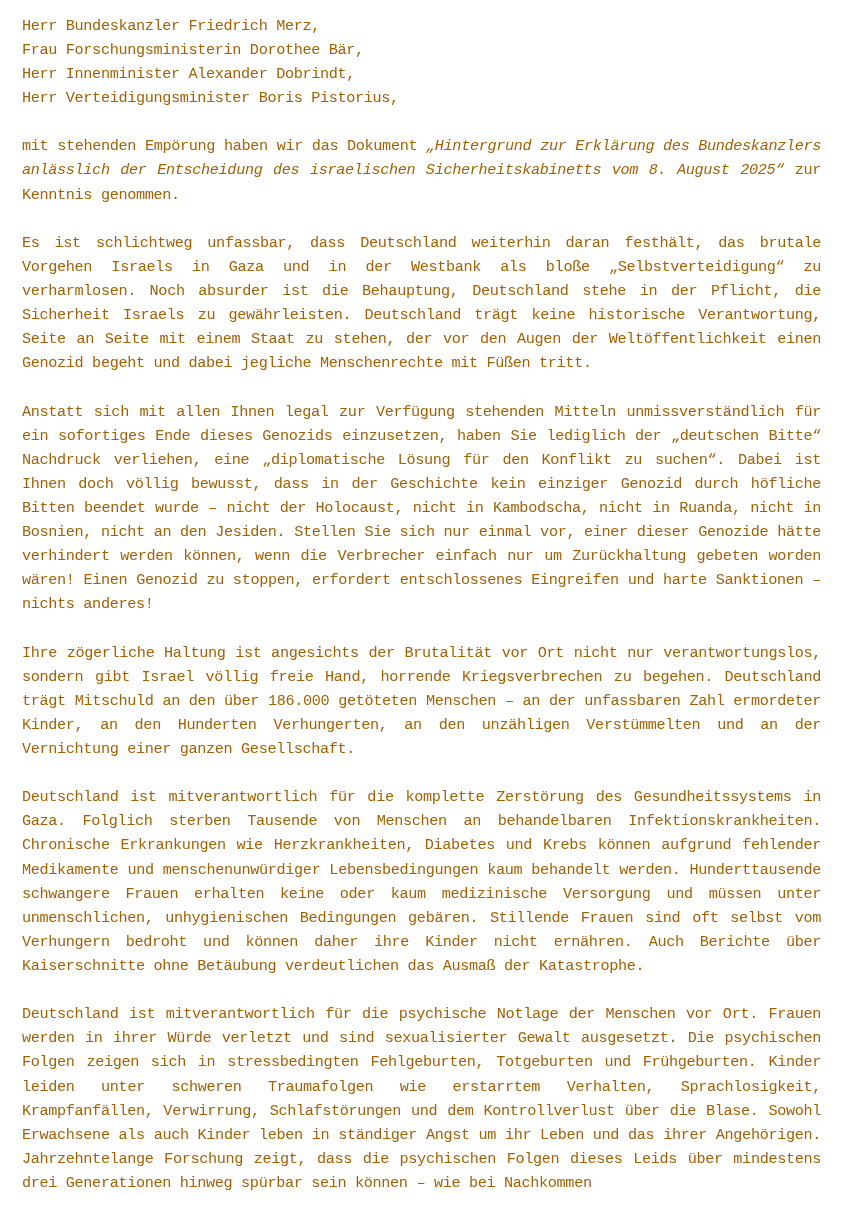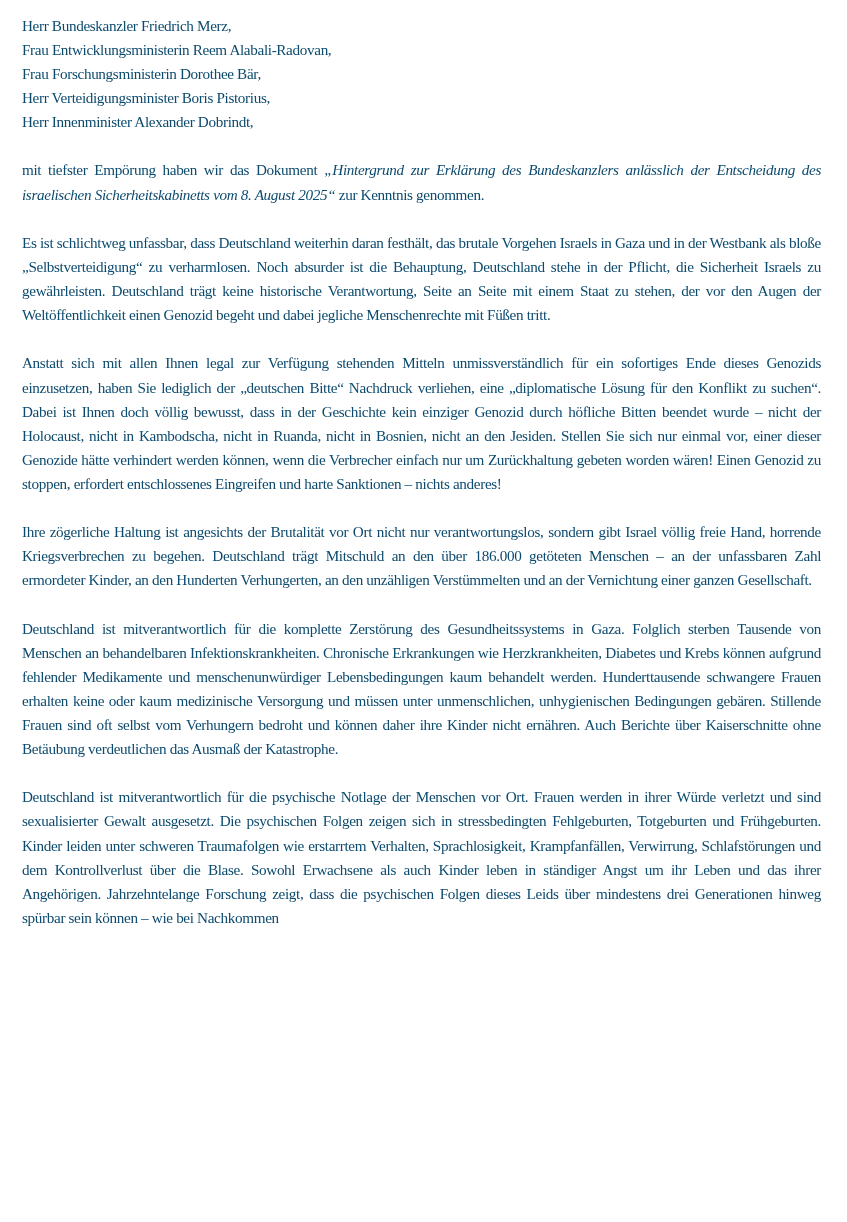--- a/index.html
+++ b/index.html
@@ -11,24 +11,24 @@
       width: 847px;
       height: 1222px;
       overflow: hidden;
       position: relative;
     }
     .page {
       position: absolute;
       left: 22px;
       top: 14px;
       width: 799px;
-      font-family: Liberation Serif, serif;
+      font-family: Liberation Mono, monospace;
       font-size: 15.2px;
       line-height: 24.1px;
-      color: #0c4a6e;
+      color: #a16207;
       letter-spacing: -0.35px;
     }
     .salutation-list {
       margin: 0 0 24px 0;
       padding: 0;
       list-style: none;
     }
     .salutation-list li {
       margin: 0;
       padding: 0;
@@ -42,26 +42,25 @@
     .para em {
       font-style: italic;
     }
   </style>
 </head>
 <body>
 
 <div class="page">
   <ul class="salutation-list">
     <li>Herr Bundeskanzler Friedrich Merz,</li>
-    <li>Frau Entwicklungsministerin Reem Alabali-Radovan,</li>
     <li>Frau Forschungsministerin Dorothee Bär,</li>
+    <li>Herr Innenminister Alexander Dobrindt,</li>
     <li>Herr Verteidigungsminister Boris Pistorius,</li>
-    <li>Herr Innenminister Alexander Dobrindt,</li>
   </ul>
 
-  <p class="para"><span>mit tiefster Empörung haben wir das Dokument </span><em>„Hintergrund zur Erklärung des Bundeskanzlers anlässlich der Entscheidung des israelischen Sicherheitskabinetts vom 8. August 2025“</em><span> zur Kenntnis genommen.</span></p>
+  <p class="para"><span>mit stehenden Empörung haben wir das Dokument </span><em>„Hintergrund zur Erklärung des Bundeskanzlers anlässlich der Entscheidung des israelischen Sicherheitskabinetts vom 8. August 2025“</em><span> zur Kenntnis genommen.</span></p>
 
   <p class="para">Es ist schlichtweg unfassbar, dass Deutschland weiterhin daran festhält, das brutale Vorgehen Israels in Gaza und in der Westbank als bloße „Selbstverteidigung“ zu verharmlosen. Noch absurder ist die Behauptung, Deutschland stehe in der Pflicht, die Sicherheit Israels zu gewährleisten. Deutschland trägt keine historische Verantwortung, Seite an Seite mit einem Staat zu stehen, der vor den Augen der Weltöffentlichkeit einen Genozid begeht und dabei jegliche Menschenrechte mit Füßen tritt.</p>
   <p class="para">Anstatt sich mit allen Ihnen legal zur Verfügung stehenden Mitteln unmissverständlich für ein sofortiges Ende dieses Genozids einzusetzen, haben Sie lediglich der „deutschen Bitte“ Nachdruck verliehen, eine „diplomatische Lösung für den Konflikt zu suchen“. Dabei ist Ihnen doch völlig bewusst, dass in der Geschichte kein einziger Genozid durch höfliche Bitten beendet wurde – nicht der Holocaust, nicht in Kambodscha, nicht in Ruanda, nicht in Bosnien, nicht an den Jesiden. Stellen Sie sich nur einmal vor, einer dieser Genozide hätte verhindert werden können, wenn die Verbrecher einfach nur um Zurückhaltung gebeten worden wären! Einen Genozid zu stoppen, erfordert entschlossenes Eingreifen und harte Sanktionen – nichts anderes!</p>
   <p class="para">Ihre zögerliche Haltung ist angesichts der Brutalität vor Ort nicht nur verantwortungslos, sondern gibt Israel völlig freie Hand, horrende Kriegsverbrechen zu begehen. Deutschland trägt Mitschuld an den über 186.000 getöteten Menschen – an der unfassbaren Zahl ermordeter Kinder, an den Hunderten Verhungerten, an den unzähligen Verstümmelten und an der Vernichtung einer ganzen Gesellschaft.</p>
   <p class="para">Deutschland ist mitverantwortlich für die komplette Zerstörung des Gesundheitssystems in Gaza. Folglich sterben Tausende von Menschen an behandelbaren Infektionskrankheiten. Chronische Erkrankungen wie Herzkrankheiten, Diabetes und Krebs können aufgrund fehlender Medikamente und menschenunwürdiger Lebensbedingungen kaum behandelt werden. Hunderttausende schwangere Frauen erhalten keine oder kaum medizinische Versorgung und müssen unter unmenschlichen, unhygienischen Bedingungen gebären. Stillende Frauen sind oft selbst vom Verhungern bedroht und können daher ihre Kinder nicht ernähren. Auch Berichte über Kaiserschnitte ohne Betäubung verdeutlichen das Ausmaß der Katastrophe.</p>
   <p class="para">Deutschland ist mitverantwortlich für die psychische Notlage der Menschen vor Ort. Frauen werden in ihrer Würde verletzt und sind sexualisierter Gewalt ausgesetzt. Die psychischen Folgen zeigen sich in stressbedingten Fehlgeburten, Totgeburten und Frühgeburten. Kinder leiden unter schweren Traumafolgen wie erstarrtem Verhalten, Sprachlosigkeit, Krampfanfällen, Verwirrung, Schlafstörungen und dem Kontrollverlust über die Blase. Sowohl Erwachsene als auch Kinder leben in ständiger Angst um ihr Leben und das ihrer Angehörigen. Jahrzehntelange Forschung zeigt, dass die psychischen Folgen dieses Leids über mindestens drei Generationen hinweg spürbar sein können – wie bei Nachkommen</p>
 </div>
 
 </body></html>

